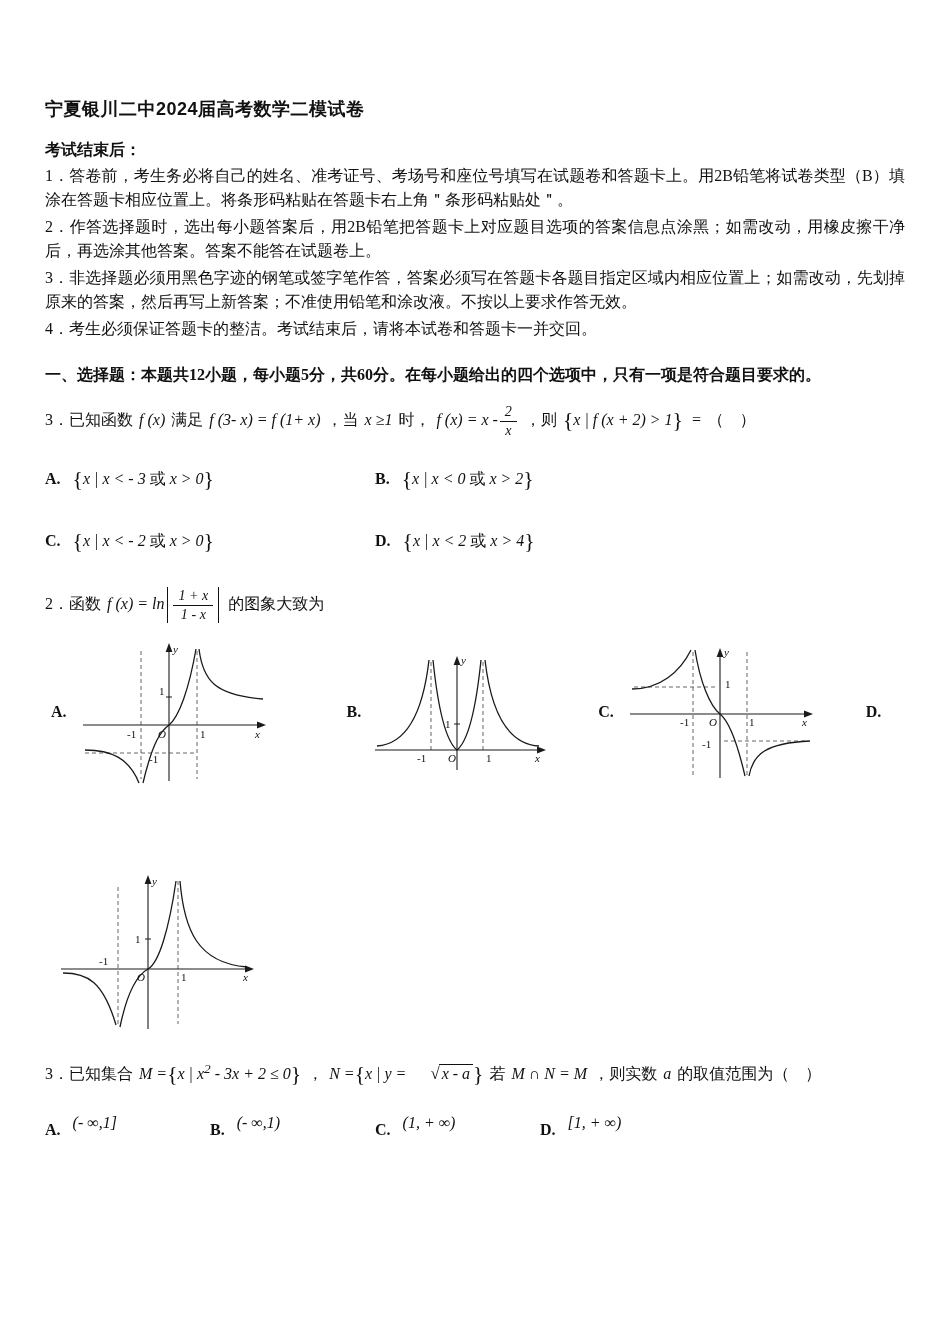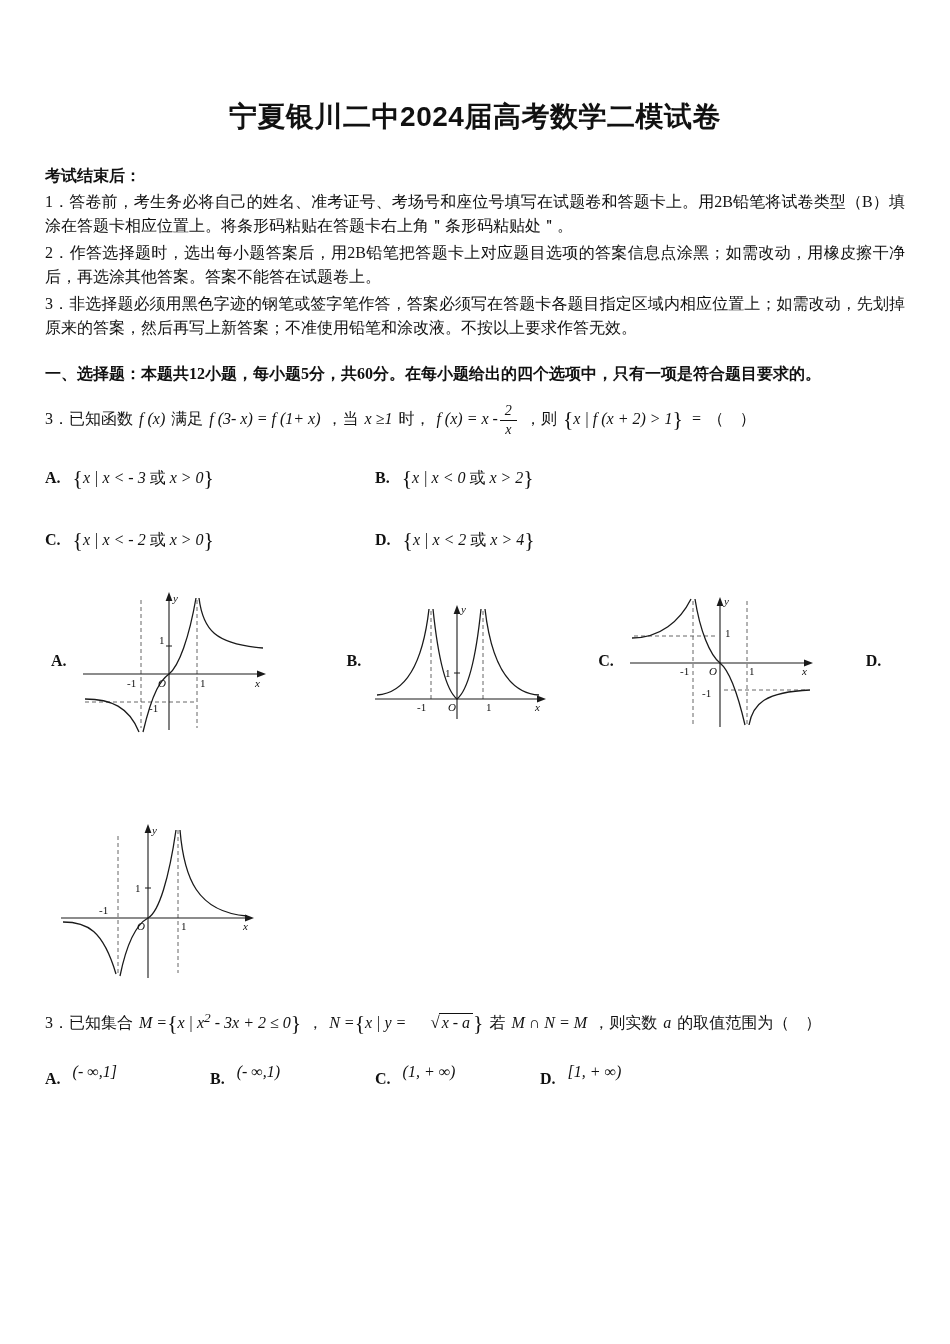--- a/index.html
+++ b/index.html
@@ -6,23 +6,23 @@
   html,body { background:#ffffff; }
   body {
     width:950px; height:1344px; overflow:hidden;
     color:#111;
     font-family:"Liberation Serif","DejaVu Serif",serif;
     font-size:16px; line-height:1.5;
   }
   .page { padding:96px 45px 30px 45px; }
 
   .title {
-    text-align:center; font-size:28px; font-weight:bold;
+    font-size:18px; font-weight:bold;
     font-family:"Liberation Sans","DejaVu Sans",sans-serif;
-    margin-bottom:26px; letter-spacing:0.5px;
+    margin-bottom:15px; letter-spacing:0.5px;
   }
 
   .notes-heading { font-weight:bold; margin-bottom:2px; }
   .note { margin-bottom:3px; text-align:justify; }
 
   .section-heading { margin-top:22px; font-weight:bold; }
 
   .q { margin-top:16px; }
   .stem { line-height:1.6; }
   .m { font-style:italic; font-family:"Liberation Serif","DejaVu Serif",serif; padding:0 2px; white-space:nowrap; }
@@ -67,20 +67,21 @@
 
 <div class="page">
 
   <h1 class="title">宁夏银川二中2024届高考数学二模试卷</h1>
 
   <div class="notes">
     <p class="notes-heading">考试结束后：</p>
     <p class="note">1．答卷前，考生务必将自己的姓名、准考证号、考场号和座位号填写在试题卷和答题卡上。用2B铅笔将试卷类型（B）填涂在答题卡相应位置上。将条形码粘贴在答题卡右上角＂条形码粘贴处＂。</p>
     <p class="note">2．作答选择题时，选出每小题答案后，用2B铅笔把答题卡上对应题目选项的答案信息点涂黑；如需改动，用橡皮擦干净后，再选涂其他答案。答案不能答在试题卷上。</p>
     <p class="note">3．非选择题必须用黑色字迹的钢笔或签字笔作答，答案必须写在答题卡各题目指定区域内相应位置上；如需改动，先划掉原来的答案，然后再写上新答案；不准使用铅笔和涂改液。不按以上要求作答无效。</p>
+    <p class="note">4．考生必须保证答题卡的整洁。考试结束后，请将本试卷和答题卡一并交回。</p>
   </div>
 
   <p class="section-heading">一、选择题：本题共12小题，每小题5分，共60分。在每小题给出的四个选项中，只有一项是符合题目要求的。</p>
 
   <div class="q">
     <div class="stem">
       <span class="cn">3．已知函数</span>
       <span class="m">f (x)</span>
       <span class="cn">满足</span>
       <span class="m">f (3- x) = f (1+ x)</span>
@@ -111,20 +112,28 @@
         <span class="m"><span class="tb">{</span><span>x | x &lt; - 2</span> <span class="cn">或</span> <span>x &gt; 0</span><span class="tb">}</span></span>
       </div>
       <div class="opt">
         <span class="opt-label">D.</span>
         <span class="m"><span class="tb">{</span><span>x | x &lt; 2</span> <span class="cn">或</span> <span>x &gt; 4</span><span class="tb">}</span></span>
       </div>
     </div>
   </div>
 
   <div class="q">
+    <div class="stem">
+      <span class="cn">2．函数</span>
+      <span class="m"><span>f (x) = ln</span><span class="vbar"></span><span class="frac">
+            <span class="num">1 + x</span>
+            <span class="den">1 - x</span>
+          </span><span class="vbar"></span></span>
+      <span class="cn">的图象大致为</span>
+    </div>
 
     <div class="graph-row">
       <span class="gl">A.</span>
 
       <svg width="200" height="150" viewBox="0 0 200 150">
         <g class="dash">
           <path d="M68 14 V142"></path>
             <path d="M124 14 V142"></path>
             <path d="M12 116 H124"></path>
         </g>

